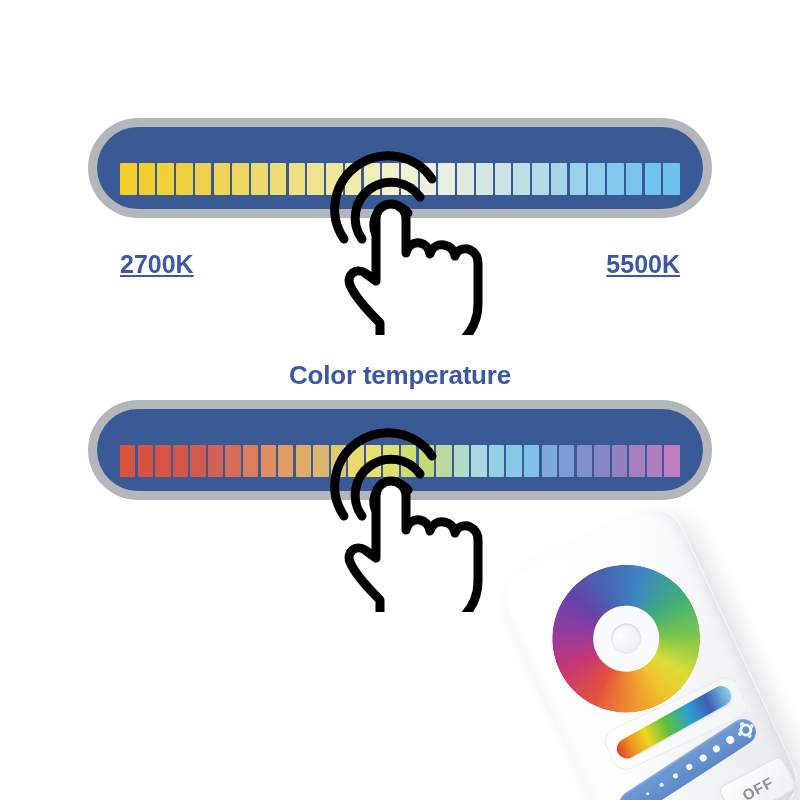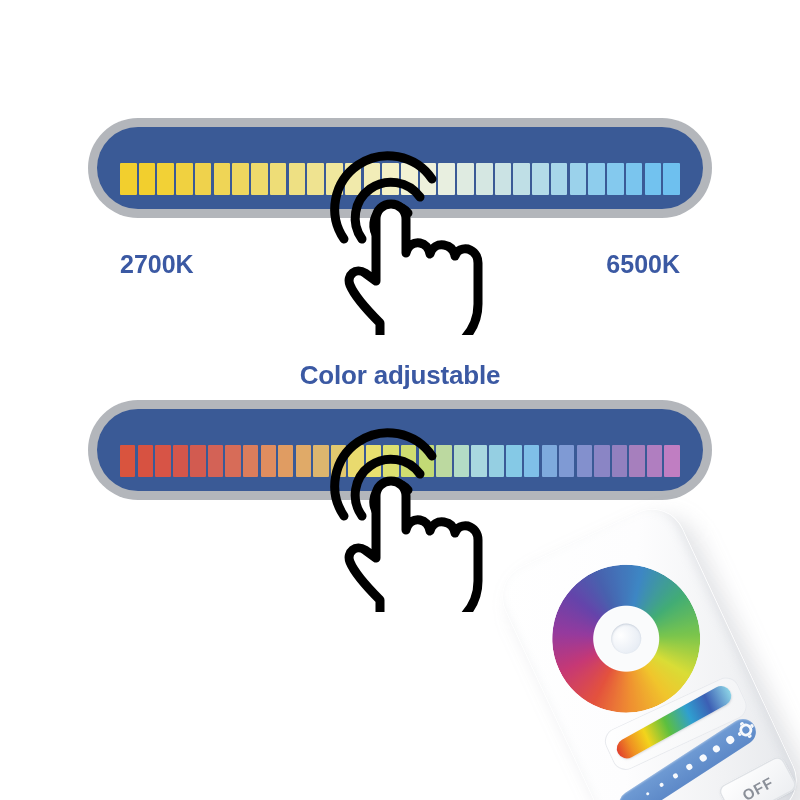--- a/index.html
+++ b/index.html
@@ -67,20 +67,21 @@
   }
 
   
   .k-label {
     position: absolute;
     top: 250px;
     color: #3b59a3;
     font-weight: bold;
     font-size: 25px;
     white-space: nowrap;
+    text-decoration: underline;
   }
   #k-low  { left: 120px; }
   #k-high { right: 120px; }
 
   
   .tap-icon {
     position: absolute;
     width: 200px; height: 200px;
     pointer-events: none;
   }
@@ -245,21 +246,21 @@
         <div class="seg" style="background: rgb(155, 210, 235);"></div>
         <div class="seg" style="background: rgb(142, 205, 237);"></div>
         <div class="seg" style="background: rgb(132, 201, 238);"></div>
         <div class="seg" style="background: rgb(122, 197, 238);"></div>
         <div class="seg" style="background: rgb(114, 194, 239);"></div>
         <div class="seg" style="background: rgb(110, 192, 239);"></div>
       </div>
   </div>
 
   <div class="k-label" id="k-low">2700K</div>
-  <div class="k-label" id="k-high">6500K</div>
+  <div class="k-label" id="k-high">5500K</div>
 
   <div class="tap-icon" id="tap-ct">
     <svg viewBox="0 0 200 200" xmlns="http://www.w3.org/2000/svg" aria-hidden="true">
       <g fill="none" stroke="#000000" stroke-width="9" stroke-linecap="round">
         <path d="M34 104 A52 52 0 0 1 122 44"></path>
         <path d="M52 104 A34 34 0 0 1 110 62"></path>
         <path d="M68 102 A19 19 0 0 1 98 78"></path>
       </g>
       <path d="M70 188
                C58 176 44 160 40 150
@@ -269,21 +270,21 @@
                v34
                c2-8 8-11 14-10 5 1 9 5 10 11
                2-7 8-10 14-9 6 1 10 5 11 11
                2-6 8-8 13-7 6 2 10 7 10 14
                v41
                c0 14-5 25-13 34
                l-9 10 H70 Z" fill="#ffffff" stroke="#000000" stroke-width="9" stroke-linejoin="round" stroke-linecap="round"></path>
     </svg>
   </div>
 
-  <div class="heading" id="heading-color">Color adjustable</div>
+  <div class="heading" id="heading-color">Color temperature</div>
 
   <div class="slider-wrap" id="slider-color">
     <div class="pill-outer">
       <div class="pill-inner"></div>
     </div>
     <div class="segments" id="segments-color">
         <div class="seg" style="background: rgb(217, 84, 62);"></div>
         <div class="seg" style="background: rgb(215, 82, 65);"></div>
         <div class="seg" style="background: rgb(215, 84, 70);"></div>
         <div class="seg" style="background: rgb(212, 86, 75);"></div>

